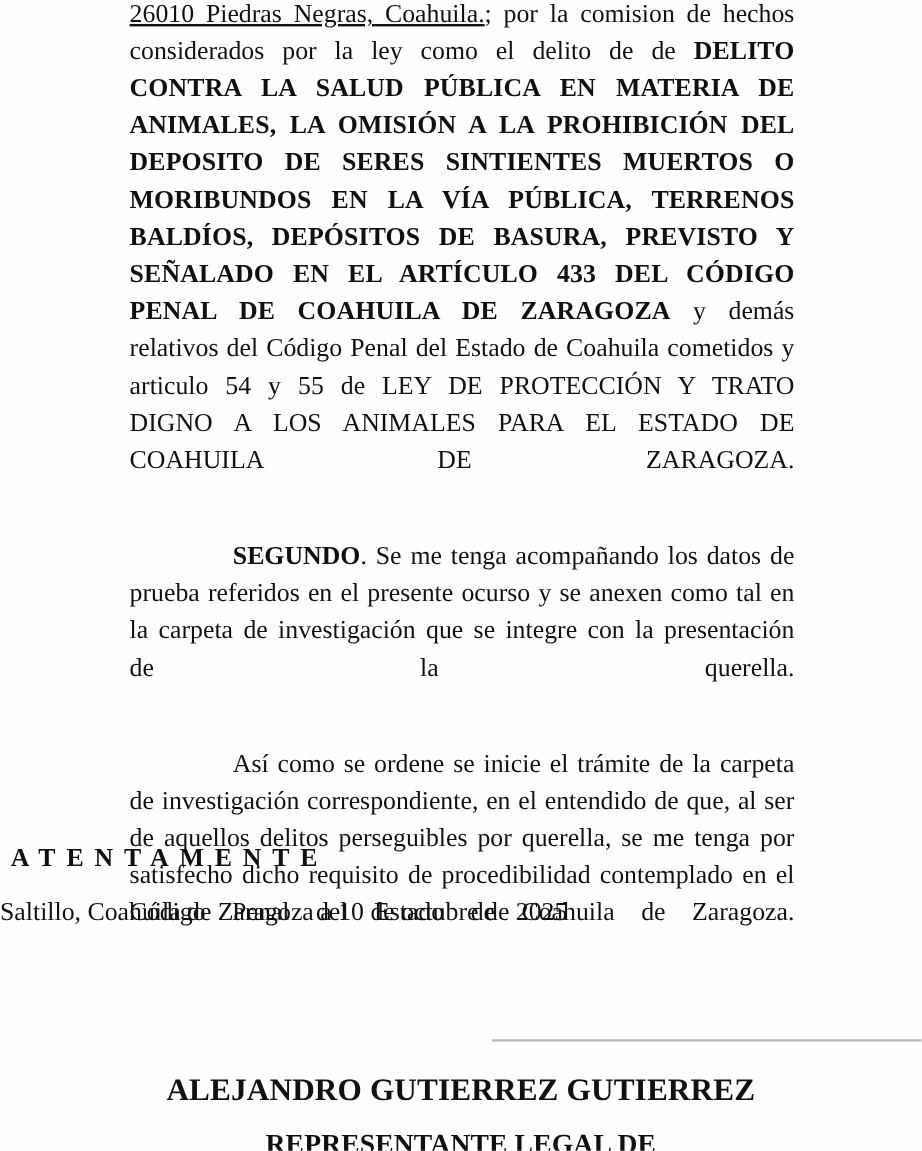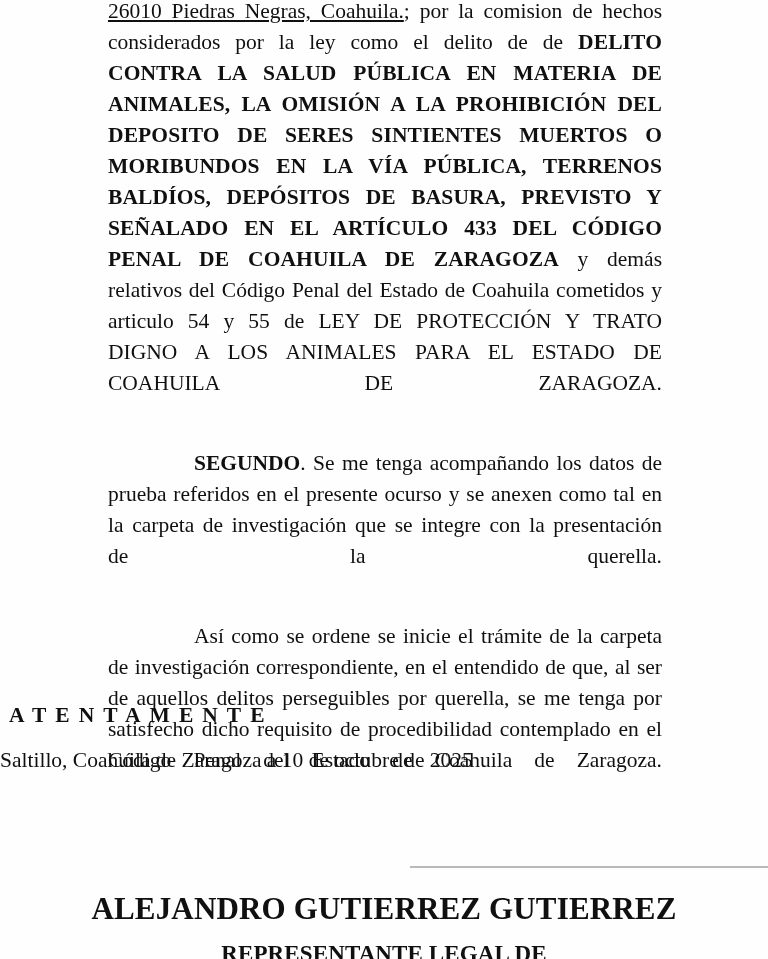--- a/index.html
+++ b/index.html
@@ -93,21 +93,21 @@
 
   
   .signer {
     position: absolute;
     left: 0;
     right: 0;
     top: 893px;
     text-align: center;
   }
   .signer-name {
-    font-size: 31px;
+    font-size: 26px;
     font-weight: bold;
     line-height: 31px;
     letter-spacing: 0.005em;
     margin: 0;
   }
   .signer-role {
     font-size: 23px;
     font-weight: bold;
     line-height: 31px;
     letter-spacing: 0.005em;

